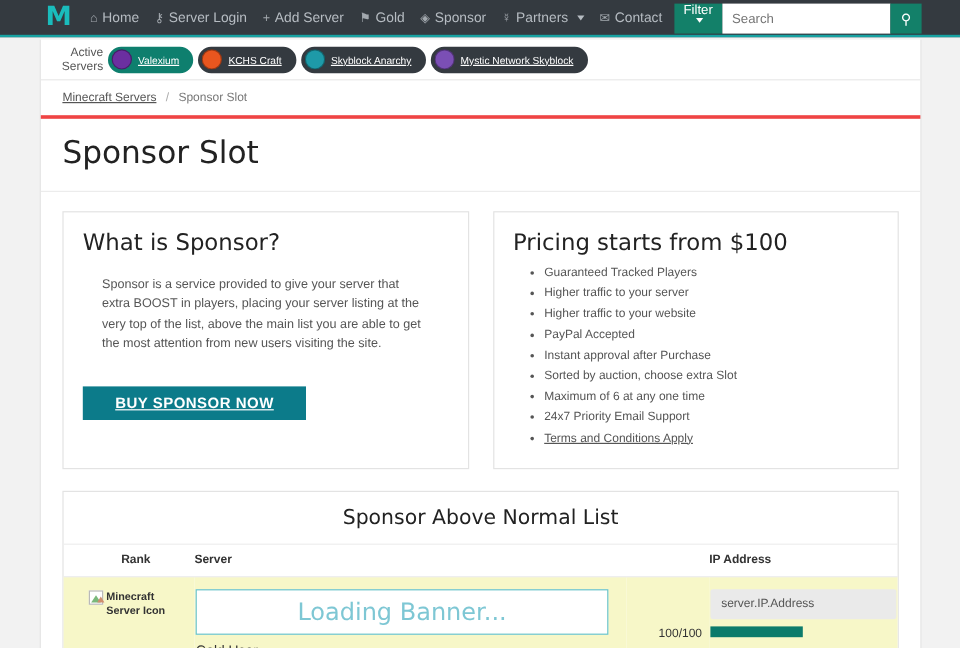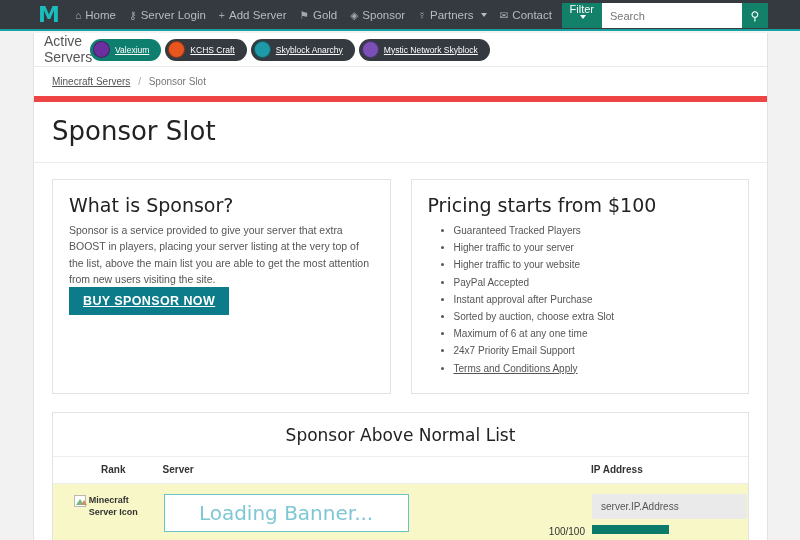--- a/index.html
+++ b/index.html
@@ -77,43 +77,43 @@
 
   
   .active-strip {
     display:flex; align-items:center;
     padding:4px 8px 4px 10px;
     border-bottom:1px solid #e9e9e9;
     height:34px;
     overflow:hidden;
   }
   .active-label {
-    font-size:14px; color:#555; line-height:1.1;
-    width:42px; flex:0 0 42px; text-align:left;
+    font-size:10px; color:#555; line-height:1.1;
+    width:42px; flex:0 0 42px; text-align:right;
   }
   .pill {
     display:flex; align-items:center; gap:5px;
     background:#343a40; color:#fff;
     border-radius:12px; height:22px;
     padding:0 12px 0 3px; margin-left:4px;
     font-size:8.5px; white-space:nowrap; overflow:hidden;
     text-decoration:none;
   }
   .pill.active { background:#0e7f6e; }
   .pill-ico {
     width:17px; height:17px; border-radius:50%;
     flex:0 0 17px; display:block;
     border:1px solid rgba(0,0,0,.35);
   }
   .pill-name { color:#fff; text-decoration:underline; }
 
   
   .breadcrumb {
     padding:9px 0 9px 18px; font-size:10px;
-    border-bottom:6px solid #ef4444; color:#777;
+    border-bottom:3px solid #ef4444; color:#777;
   }
   .breadcrumb a { color:#555; text-decoration:underline; }
   .breadcrumb .sep { margin:0 5px; color:#aaa; }
 
   
   .page-title {
     font-size:26px; font-weight:normal; color:#222;
     margin:0; padding:14px 0 16px 18px;
     border-bottom:1px solid #ececec;
     font-family:"DejaVu Sans", sans-serif;
@@ -126,26 +126,26 @@
   }
   .card {
     border:1px solid #e3e3e3; background:#fff;
     flex:1; padding:14px 16px 16px 16px;
   }
   .card h2 {
     margin:0 0 6px 0; font-size:19px; font-weight:normal; color:#222;
     font-family:"DejaVu Sans", sans-serif;
   }
   .card p {
-    margin:0; font-size:10.5px; line-height:1.55; color:#555;
+    margin:16px; font-size:10.5px; line-height:1.55; color:#555;
   }
   .buy-btn {
-    display:inline-block; 
+    display:inline-block; margin-top:12px;
     background:#0c7b8a; color:#fff;
-    padding:7px 14px; font-size:12.5px; font-weight:bold;
+    padding:7px 27px; font-size:12.5px; font-weight:bold;
     text-decoration:underline; letter-spacing:.4px; cursor:pointer;
     border:none; font-family:"Liberation Sans", sans-serif;
   }
   .card ul {
     margin:6px 0 0 0; padding-left:26px;
   }
   .card li {
     font-size:10px; color:#555; line-height:1.72;
   }
   .card li a { color:#555; text-decoration:underline; }
@@ -192,21 +192,21 @@
     border-bottom:5px solid #cf8e6d;
   }
   .icon-text {
     font-size:9px; font-weight:bold; color:#333;
     line-height:1.35; display:inline-block; max-width:66px;
     text-align:left; vertical-align:top;
   }
 
   .banner-box {
     border:1px solid #69c3c9; background:#fff;
-    height:38px; width:245px;
+    height:38px; width:344px;
     display:flex; align-items:center; justify-content:center;
   }
   .banner-text { color:#7ec7d4; font-size:20px; font-family:"DejaVu Sans", sans-serif; }
   .gold-user {
     display:block; margin-top:8px; font-size:11.5px;
     color:#333; text-decoration:underline; font-weight:normal;
   }
   .players {
     font-size:10px; color:#333; text-align:right;
     padding-right:6px; padding-top:42px !important;

